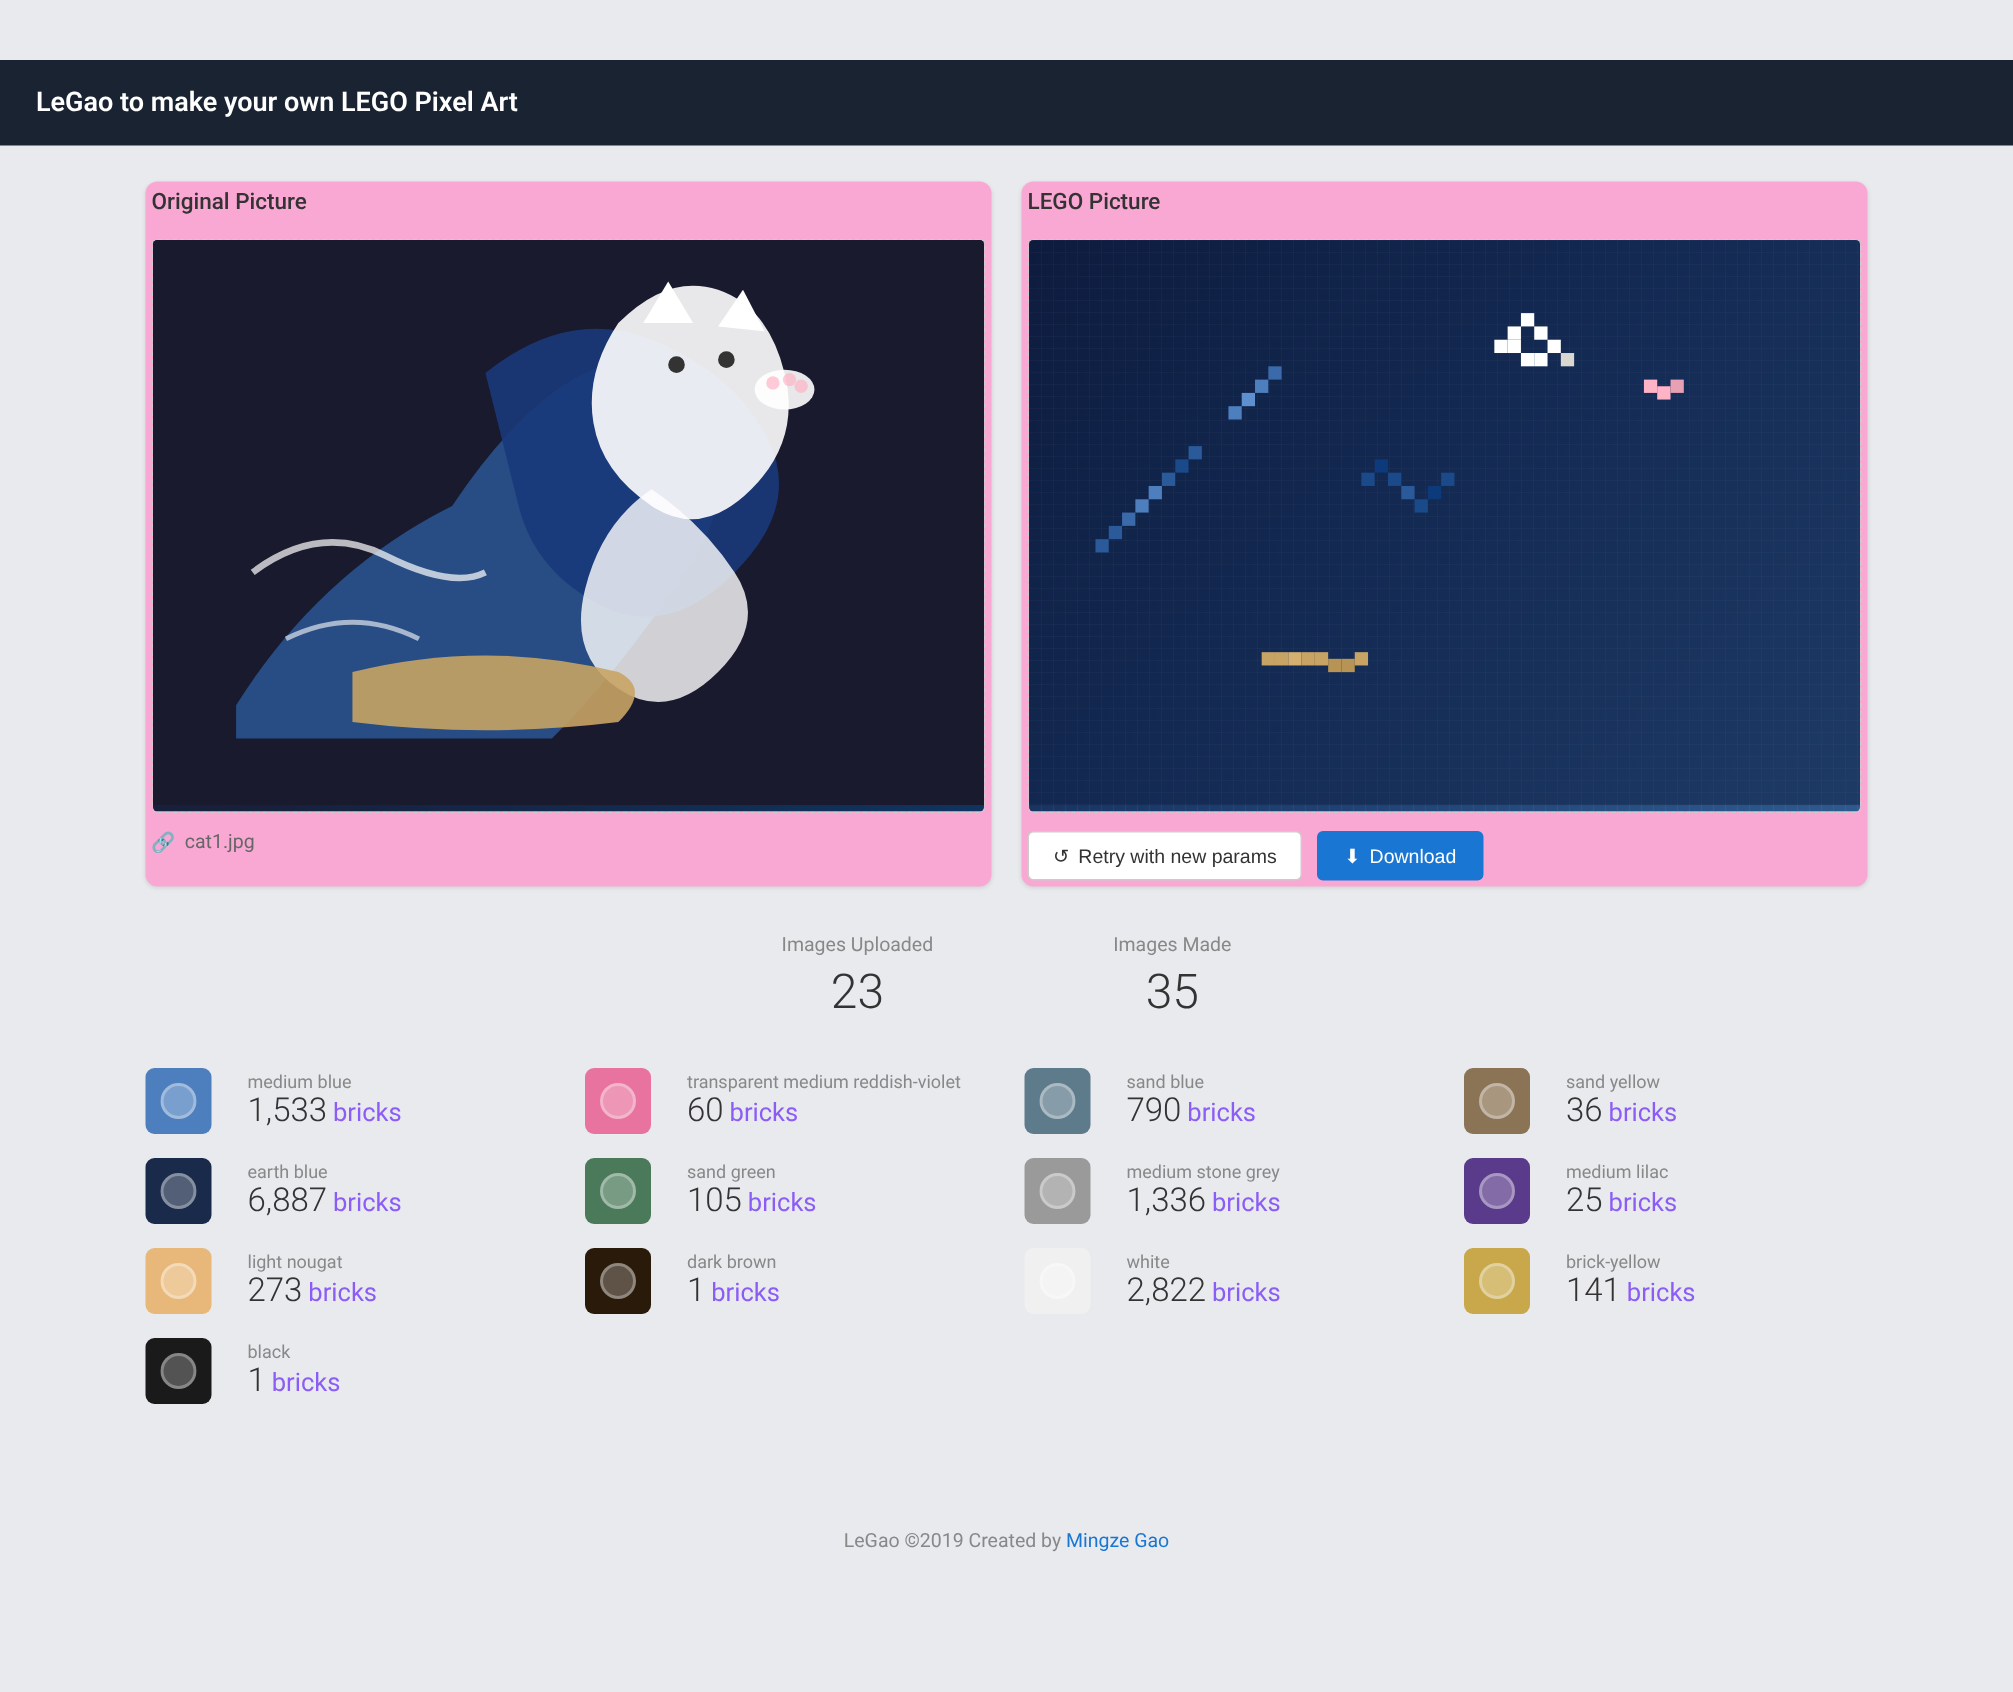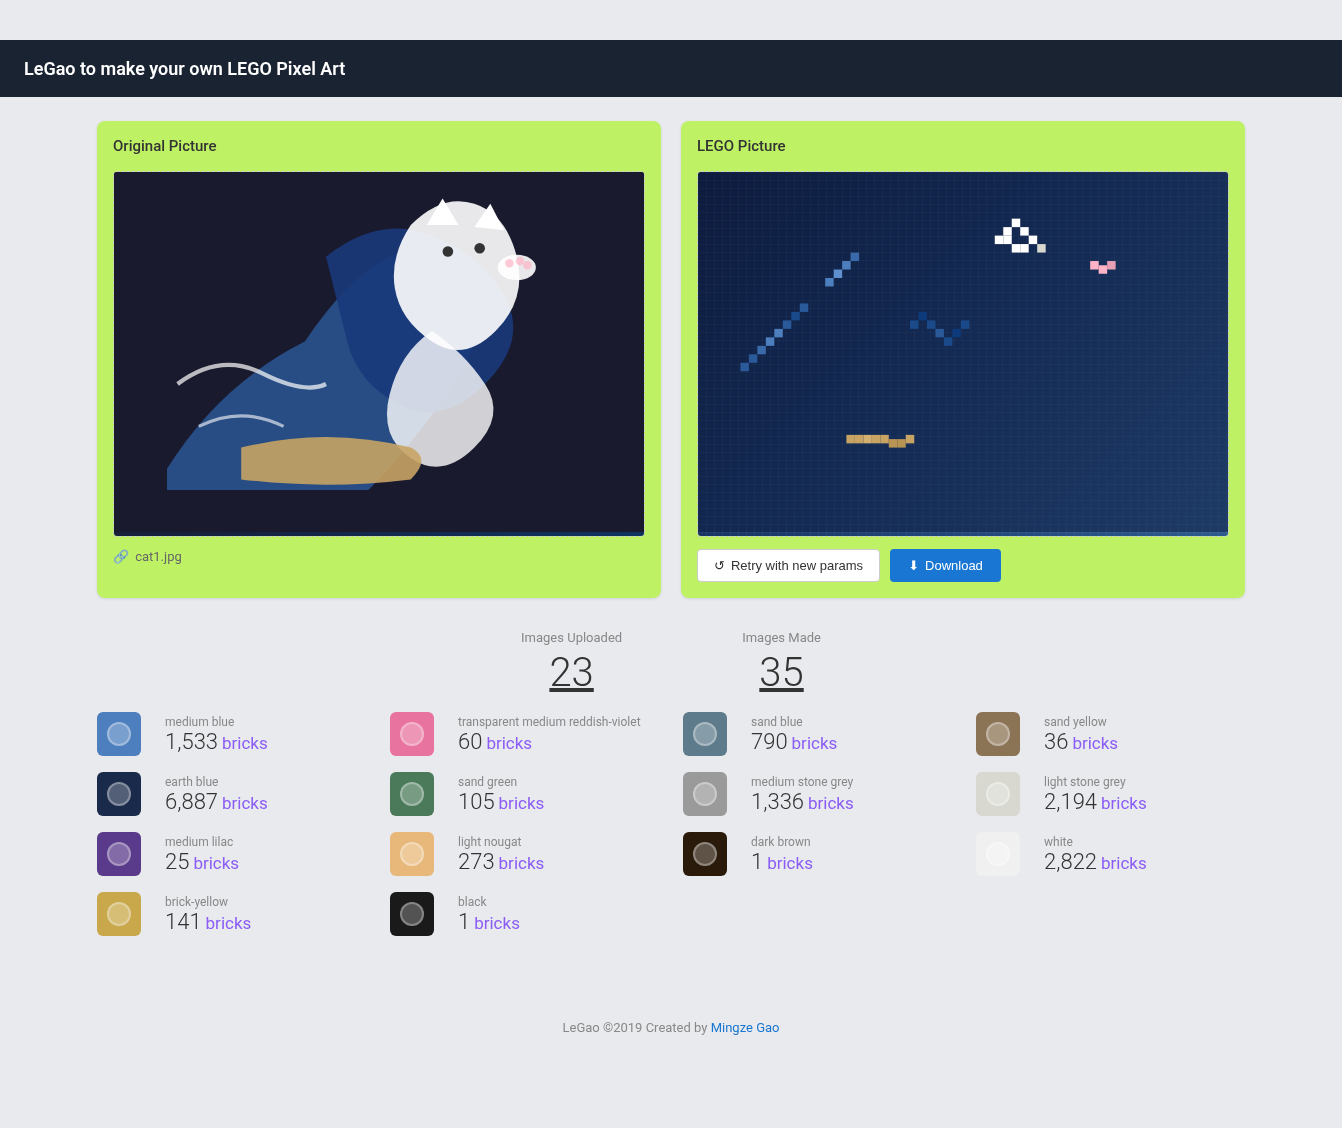--- a/index.html
+++ b/index.html
@@ -20,23 +20,23 @@
       max-width: 1180px;
       margin: 0 auto;
       padding: 24px 16px;
     }
     .pictures-row {
       display: flex;
       gap: 20px;
       margin-bottom: 32px;
     }
     .picture-card {
-      background: #bef264;
+      background: #f9a8d4;
       border-radius: 8px;
-      padding: 16px;
+      padding: 4px;
       flex: 1;
       box-shadow: 0 1px 3px rgba(0,0,0,0.1);
     }
     .picture-card h2 {
       font-size: 15px;
       font-weight: 500;
       color: #333;
       margin-bottom: 16px;
     }
     .image-container {
@@ -78,34 +78,33 @@
       font-size: 13px;
       cursor: pointer;
       display: flex;
       align-items: center;
       gap: 6px;
     }
     .stats-row {
       display: flex;
       justify-content: center;
       gap: 120px;
-      margin-bottom: 16px;
+      margin-bottom: 32px;
       text-align: center;
     }
     .stat-item label {
       font-size: 13px;
       color: #888;
       display: block;
       margin-bottom: 4px;
     }
     .stat-item .stat-number {
-      font-size: 40px;
+      font-size: 32px;
       font-weight: 300;
       color: #333;
-      text-decoration: underline;
     }
     .bricks-grid {
       display: grid;
       grid-template-columns: repeat(4, 1fr);
       gap: 16px 24px;
       margin-bottom: 40px;
     }
     .brick-item {
       display: flex;
       align-items: center;
@@ -368,30 +367,20 @@
     <div class="brick-swatch" style="background-color:#9a9a9a;"></div>
     <div class="brick-info">
       <label>medium stone grey</label>
       <div>
         <span class="brick-count">1,336</span>
         <span class="brick-unit"> bricks</span>
       </div>
     </div>
   </div>
       <div class="brick-item">
-    <div class="brick-swatch" style="background-color:#d8d8d0;"></div>
-    <div class="brick-info">
-      <label>light stone grey</label>
-      <div>
-        <span class="brick-count">2,194</span>
-        <span class="brick-unit"> bricks</span>
-      </div>
-    </div>
-  </div>
-      <div class="brick-item">
     <div class="brick-swatch" style="background-color:#5a3a8a;"></div>
     <div class="brick-info">
       <label>medium lilac</label>
       <div>
         <span class="brick-count">25</span>
         <span class="brick-unit"> bricks</span>
       </div>
     </div>
   </div>
       <div class="brick-item">

